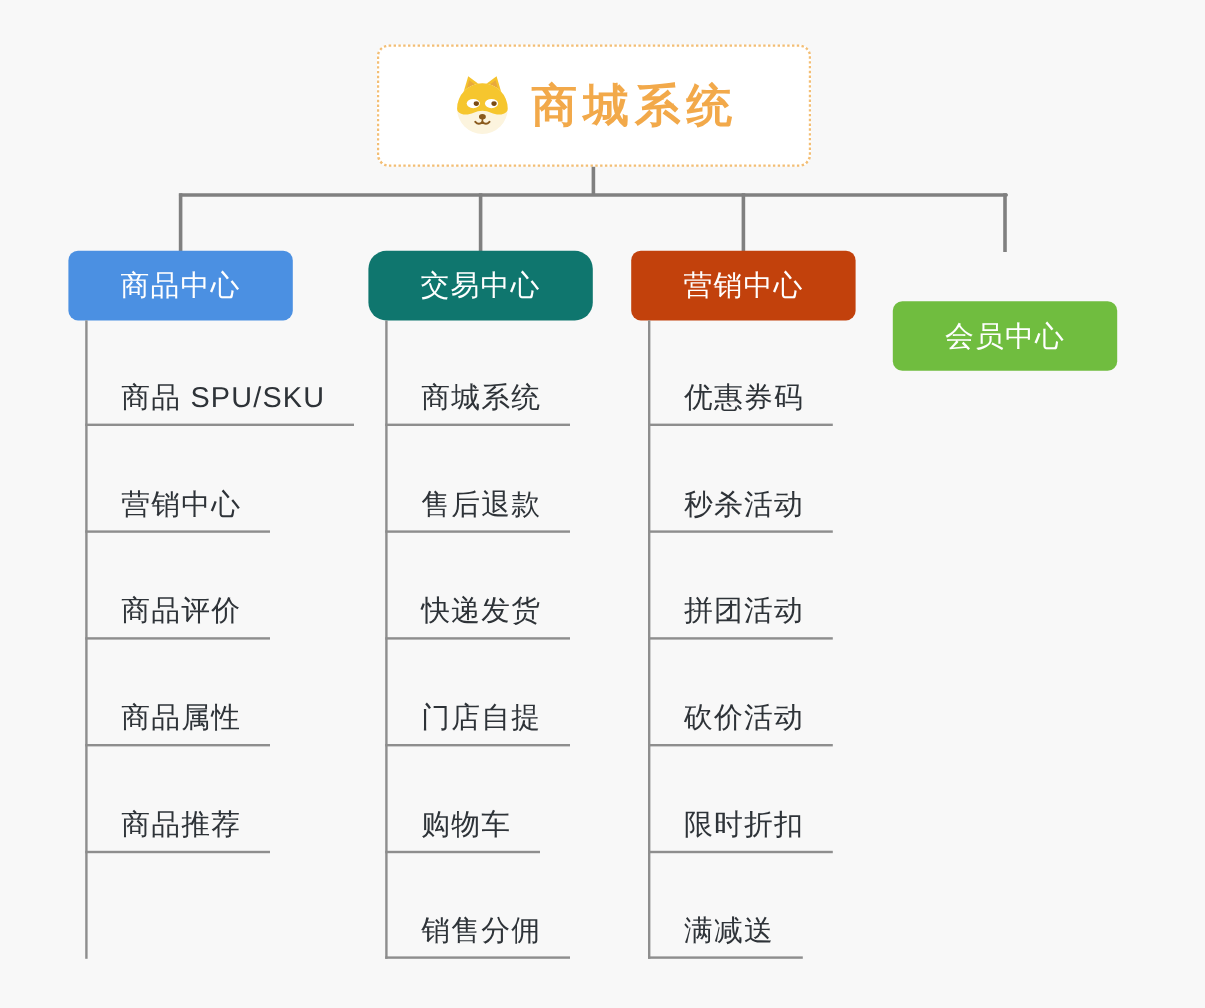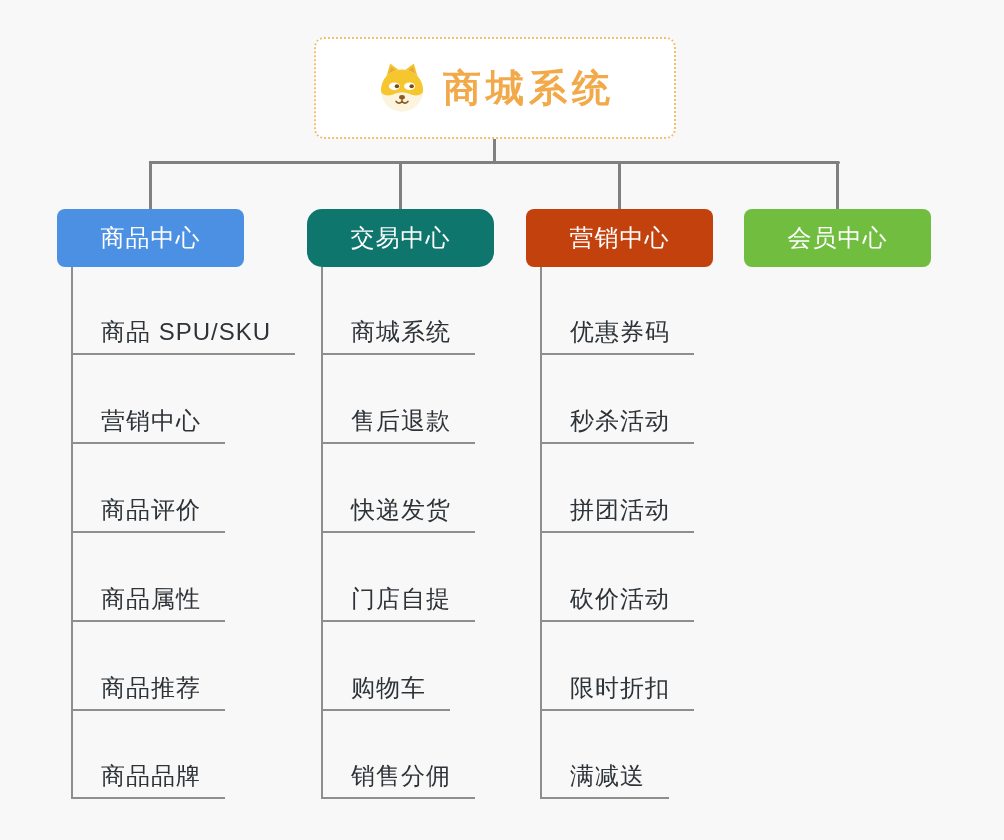--- a/index.html
+++ b/index.html
@@ -93,30 +93,29 @@
   <div class="line stem"></div>
   <div class="line rail"></div>
   <div class="line drop d0"></div>
   <div class="line drop d1"></div>
   <div class="line drop d2"></div>
   <div class="line drop d3"></div>
 
   <div class="branch-box b0" style="background: rgb(75, 144, 226);">商品中心</div>
   <div class="branch-box b1" style="background: #0f766e; border-radius: 15px;">交易中心</div>
   <div class="branch-box b2" style="background: #c2410c;">营销中心</div>
-  <div class="branch-box b3" style="background: rgb(112, 189, 63);">会员中心</div>
+  <div class="branch-box b3" style="background: rgb(112, 189, 63); margin-top: 42px;">会员中心</div>
 
   <div class="col c0">
     <div class="trunk"></div>
     <div class="leaf r0">商品 SPU/SKU</div>
     <div class="leaf r1">营销中心</div>
     <div class="leaf r2">商品评价</div>
     <div class="leaf r3">商品属性</div>
     <div class="leaf r4">商品推荐</div>
-    <div class="leaf r5">商品品牌</div>
   </div>
 
   <div class="col c1">
     <div class="trunk"></div>
     <div class="leaf r0">商城系统</div>
     <div class="leaf r1">售后退款</div>
     <div class="leaf r2">快递发货</div>
     <div class="leaf r3">门店自提</div>
     <div class="leaf r4">购物车</div>
     <div class="leaf r5">销售分佣</div>

